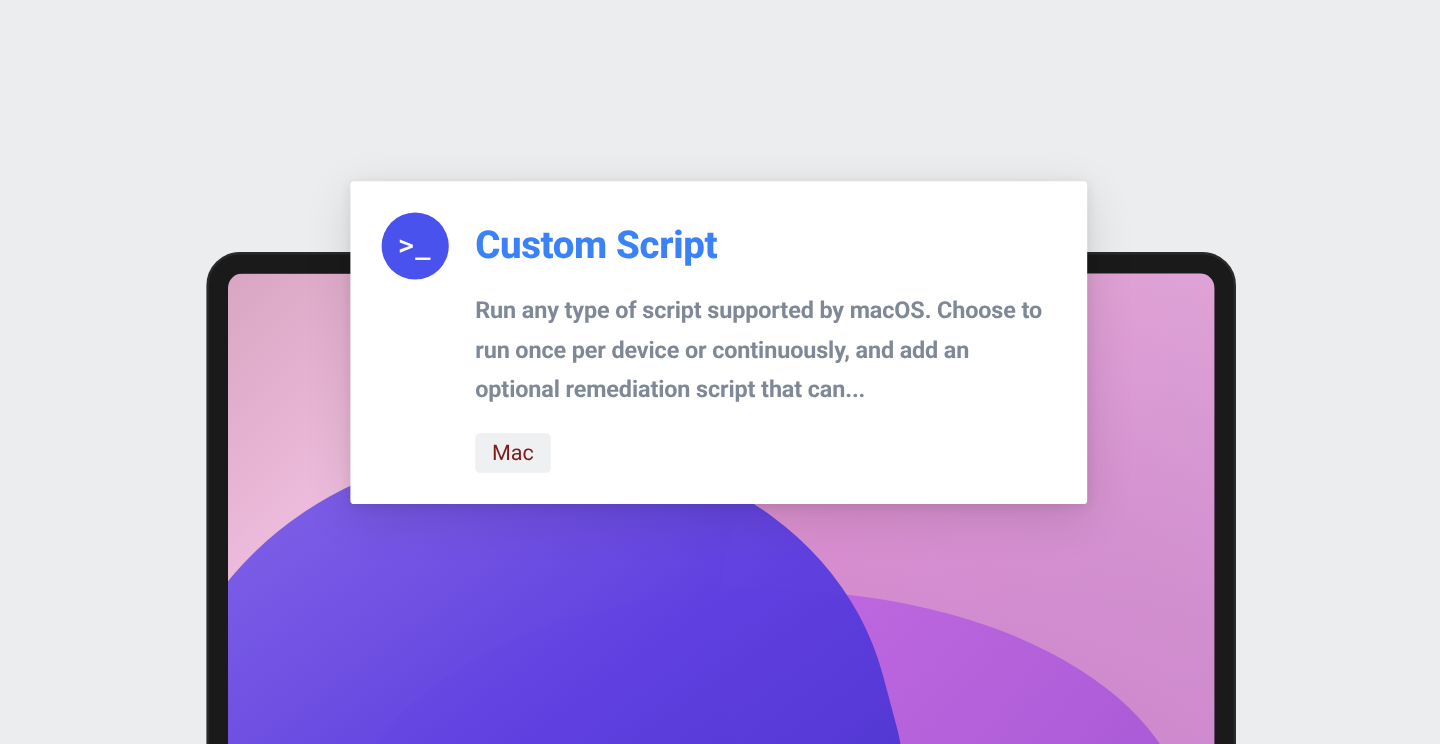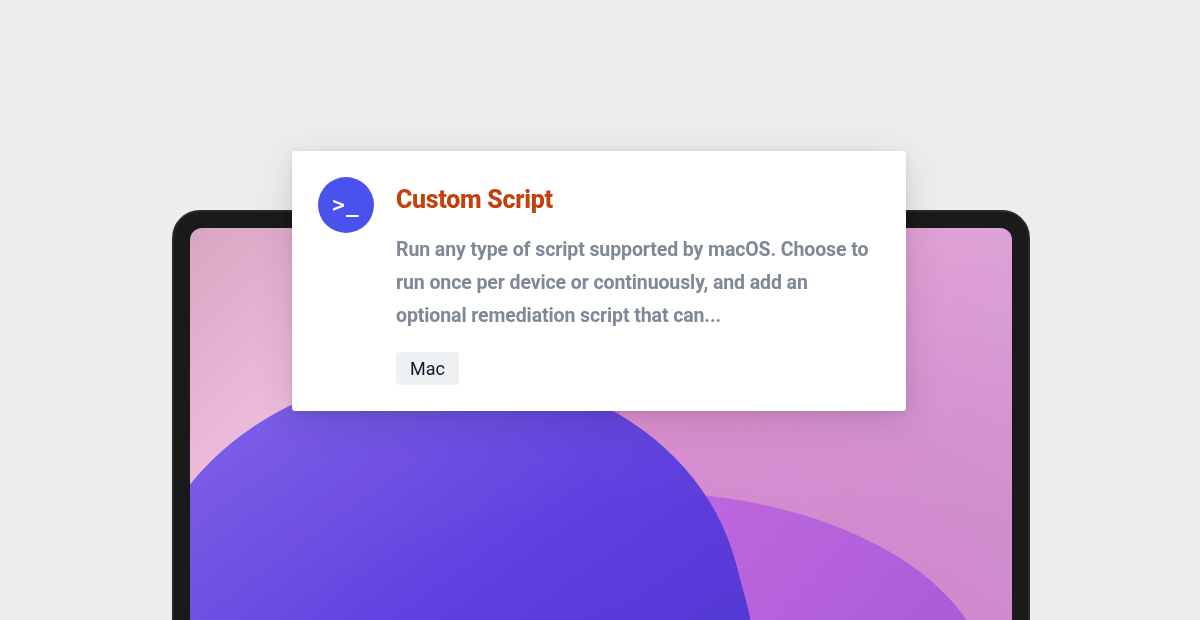--- a/index.html
+++ b/index.html
@@ -122,41 +122,41 @@
       letter-spacing: 1px;
       font-family: monospace;
       line-height: 1;
     }
     
     .card-content {
       flex: 1;
     }
     
     .card-title {
-      font-size: 25px;
+      font-size: 32px;
       font-weight: 800;
-      color: #c2410c;
+      color: #3b82f6;
       letter-spacing: -0.3px;
       margin-bottom: 20px;
       margin-top: 6px;
     }
     
     .card-description {
       font-size: 19.5px;
       line-height: 1.68;
       color: #7f8896;
       font-weight: 700;
       margin-bottom: 20px;
       letter-spacing: -0.1px;
     }
     
     .badge {
       display: inline-block;
       background: #eff0f2;
-      color: #0f172a;
+      color: #7f1d1d;
       font-size: 18px;
       font-weight: 400;
       padding: 6px 14px;
       border-radius: 4px;
       text-align: right;
     }
   </style>
 </head>
 <body>
 

